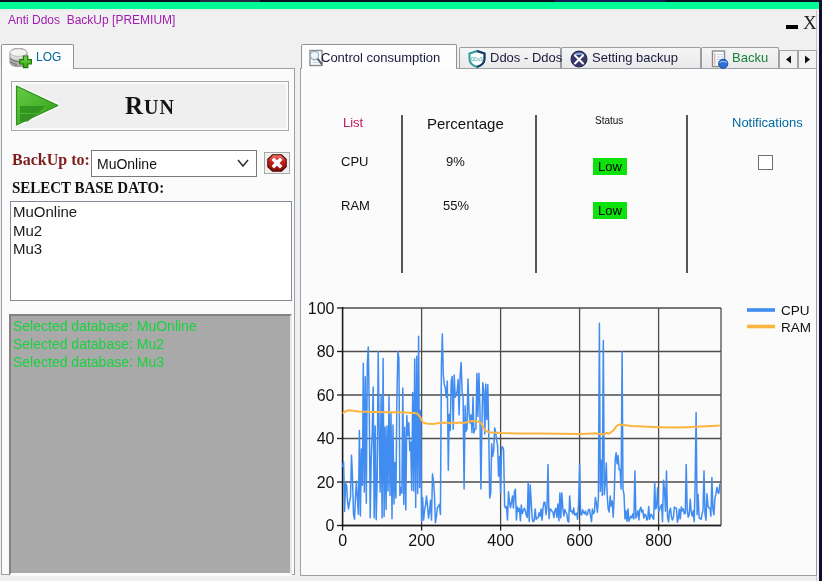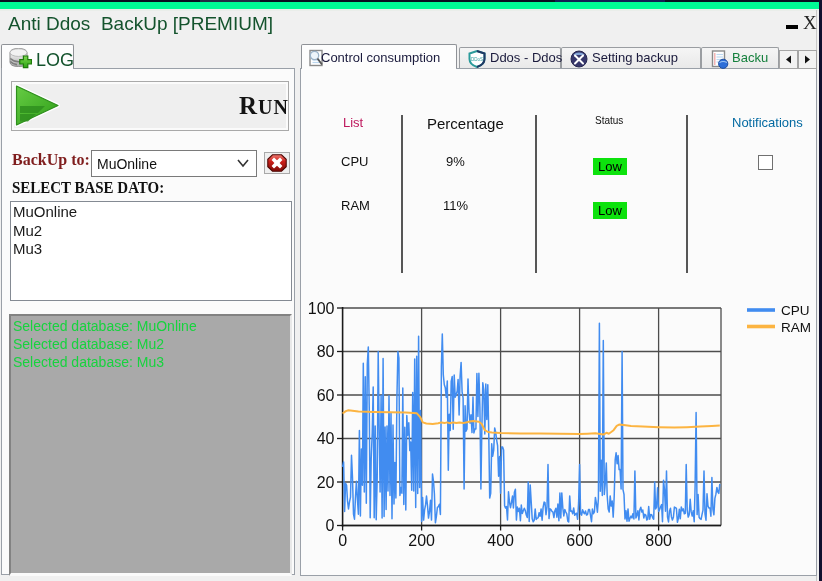--- a/index.html
+++ b/index.html
@@ -10,21 +10,21 @@
 
 <div class="abs" style="left:0;top:0;width:822px;height:2px;background:#0a0e20"></div>
 <div class="abs" style="left:200px;top:0;width:60px;height:2px;background:#232d44"></div>
 <div class="abs" style="left:555px;top:0;width:110px;height:2px;background:#131c54"></div>
 <div class="abs" style="left:0;top:2px;width:822px;height:7px;background:#00fa95"></div>
 <div class="abs" style="left:0;top:9px;width:822px;height:2px;background:#e9ede9"></div>
 
 <div class="abs" style="left:819px;top:0;width:3px;height:581px;background:#10102e"></div>
 <div class="abs" style="left:816px;top:10px;width:1px;height:571px;background:#c8c8c8"></div>
 
-<div class="abs" style="left:8px;top:13px;font-size:19px;color:#14532d">Anti Ddos&nbsp; BackUp [PREMIUM]</div>
+<div class="abs" style="left:8px;top:13px;font-size:12px;color:#a21caf">Anti Ddos&nbsp; BackUp [PREMIUM]</div>
 <div class="abs" style="left:786px;top:25px;width:12px;height:4px;background:#000"></div>
 <div class="abs" style="left:803px;top:12px;font-size:19px;font-family:'Liberation Serif',serif;color:#222">X</div>
 
 <div class="abs" style="left:1px;top:44px;width:73px;height:25px;background:#fdfdfd;border:1px solid #8f9297;border-bottom:none;border-radius:2px 2px 0 0"></div>
 
 <div class="abs" style="left:1px;top:68px;width:294px;height:507px;background:#fbfbfb;border:1px solid #9aa0a8"></div>
 <div class="abs" style="left:2px;top:68px;width:71px;height:2px;background:#fdfdfd"></div>
 
 <svg class="abs" style="left:8px;top:47px" width="24" height="22" viewBox="0 0 24 22">
  <defs>
@@ -38,36 +38,36 @@
    <stop offset="0" stop-color="#7fd94f"></stop>
         <stop offset="1" stop-color="#2ca313"></stop>
       </linearGradient>
  </defs>
  <path d="M2 6 Q2 1.5 10.5 1.5 Q19 1.5 19 6 L19 15 Q19 19.5 10.5 19.5 Q2 19.5 2 15 Z" fill="url(#dbg)" stroke="#8f8f8f" stroke-width="1"></path>
  <ellipse cx="10.5" cy="5.6" rx="8.5" ry="3.8" fill="#f2f2f2" stroke="#b0b0b0" stroke-width="0.8"></ellipse>
  <path d="M2.3 11.5 Q6 14.8 10.5 14.8 Q12 14.8 13.5 14.5" fill="none" stroke="#7d7d7d" stroke-width="1.6"></path>
  <path d="M2.3 14.5 Q5 17.3 9 17.6" fill="none" stroke="#7d7d7d" stroke-width="1.6"></path>
  <path d="M11.8 12.6 h3.6 v-3.6 h4.4 v3.6 h3.6 v4.4 h-3.6 v3.6 h-4.4 v-3.6 h-3.6 Z" fill="url(#grn)" stroke="#1f7a0a" stroke-width="1.2"></path>
 </svg>
-<div class="abs" style="left:36px;top:50px;font-size:18px;color:#14532d">LOG</div>
+<div class="abs" style="left:36px;top:50px;font-size:12px;color:#0369a1">LOG</div>
 
 <div class="abs" style="left:11px;top:81px;width:278px;height:50px;background:#efefef;border:1px solid #a9a9a9;box-shadow:inset 0 0 0 2px #fbfbfb"></div>
 <svg class="abs" style="left:12px;top:82px" width="52" height="48" viewBox="0 0 52 48">
  <defs>
       <linearGradient id="tri" x1="0" y1="0" x2="1" y2="1">
   <stop offset="0" stop-color="#66cc44"></stop>
         <stop offset="1" stop-color="#2f9e18"></stop>
       </linearGradient>
     </defs>
  <polygon points="4.5,4 4.5,43 46,23.5" fill="url(#tri)" stroke="#ffffff" stroke-width="4" stroke-linejoin="round"></polygon>
  <polygon points="4.5,4 4.5,43 46,23.5" fill="url(#tri)" stroke="#2e8f1c" stroke-width="1.2" stroke-linejoin="round"></polygon>
  <polygon points="8,24 33,24 26,31 8,31" fill="#2f8f1e" opacity="0.85"></polygon>
  <polygon points="8,32 24,32 16,39.5 8,39.5" fill="#2f8f1e" opacity="0.85"></polygon>
 </svg>
-<div class="abs serif" style="left:11px;top:81px;width:278px;height:61px;text-align:right;line-height:50px;color:#131313;letter-spacing:1px"><span style="font-size:25px">R</span><span style="font-size:20px">UN</span></div>
+<div class="abs serif" style="left:11px;top:81px;width:278px;height:61px;text-align:center;line-height:50px;color:#131313;letter-spacing:1px"><span style="font-size:25px">R</span><span style="font-size:20px">UN</span></div>
 
 <div class="abs serif" style="left:12px;top:151px;font-size:16px;color:#7f1d1d">BackUp to:</div>
 <div class="abs" style="left:91px;top:150px;width:166px;height:27px;background:#fff;border:1px solid #7a7a7a"></div>
 <div class="abs" style="left:97px;top:156px;font-size:14px;color:#111">MuOnline</div>
 <svg class="abs" style="left:236px;top:158px" width="14" height="10" viewBox="0 0 14 10">
     <path d="M2 2 L7 8 L12 2" fill="none" stroke="#333" stroke-width="1.6"></path>
   </svg>
 
 <div class="abs" style="left:264px;top:152px;width:26px;height:22px;background:#efefef;border:1px solid #a9a9a9"></div>
 <svg class="abs" style="left:267px;top:154px" width="20" height="18" viewBox="0 0 20 18">
@@ -155,21 +155,21 @@
 <div class="abs" style="left:401px;top:115px;width:2px;height:158px;background:#565656"></div>
 <div class="abs" style="left:535px;top:115px;width:2px;height:158px;background:#565656"></div>
 <div class="abs" style="left:686px;top:115px;width:2px;height:158px;background:#565656"></div>
 
 <div class="abs" style="left:341px;top:154px;font-size:13px;color:#111">CPU</div>
 <div class="abs" style="left:446px;top:154px;font-size:13px;color:#111">9%</div>
 <div class="abs" style="left:593px;top:158px;width:34px;height:17px;background:#0de20d;color:#000;font-size:13px;text-align:center;line-height:17px">Low</div>
 <div class="abs" style="left:758px;top:155px;width:15px;height:15px;background:#fff;border:1px solid #707070"></div>
 
 <div class="abs" style="left:341px;top:198px;font-size:13px;color:#111">RAM</div>
-<div class="abs" style="left:443px;top:198px;font-size:13px;color:#111">11%</div>
+<div class="abs" style="left:443px;top:198px;font-size:13px;color:#111">55%</div>
 <div class="abs" style="left:593px;top:202px;width:34px;height:17px;background:#0de20d;color:#000;font-size:13px;text-align:center;line-height:17px">Low</div>
 
 <svg class="abs" style="left:0;top:0" width="822" height="581" viewBox="0 0 822 581">
  <g stroke="#4d4d4d" stroke-width="1.3">
   <line x1="421.6" y1="308" x2="421.6" y2="525.5"></line>
   <line x1="500.6" y1="308" x2="500.6" y2="525.5"></line>
   <line x1="579.6" y1="308" x2="579.6" y2="525.5"></line>
   <line x1="658.6" y1="308" x2="658.6" y2="525.5"></line>
   <line x1="342.6" y1="525.5" x2="721" y2="525.5"></line>
   <line x1="342.6" y1="482.0" x2="721" y2="482.0"></line>

